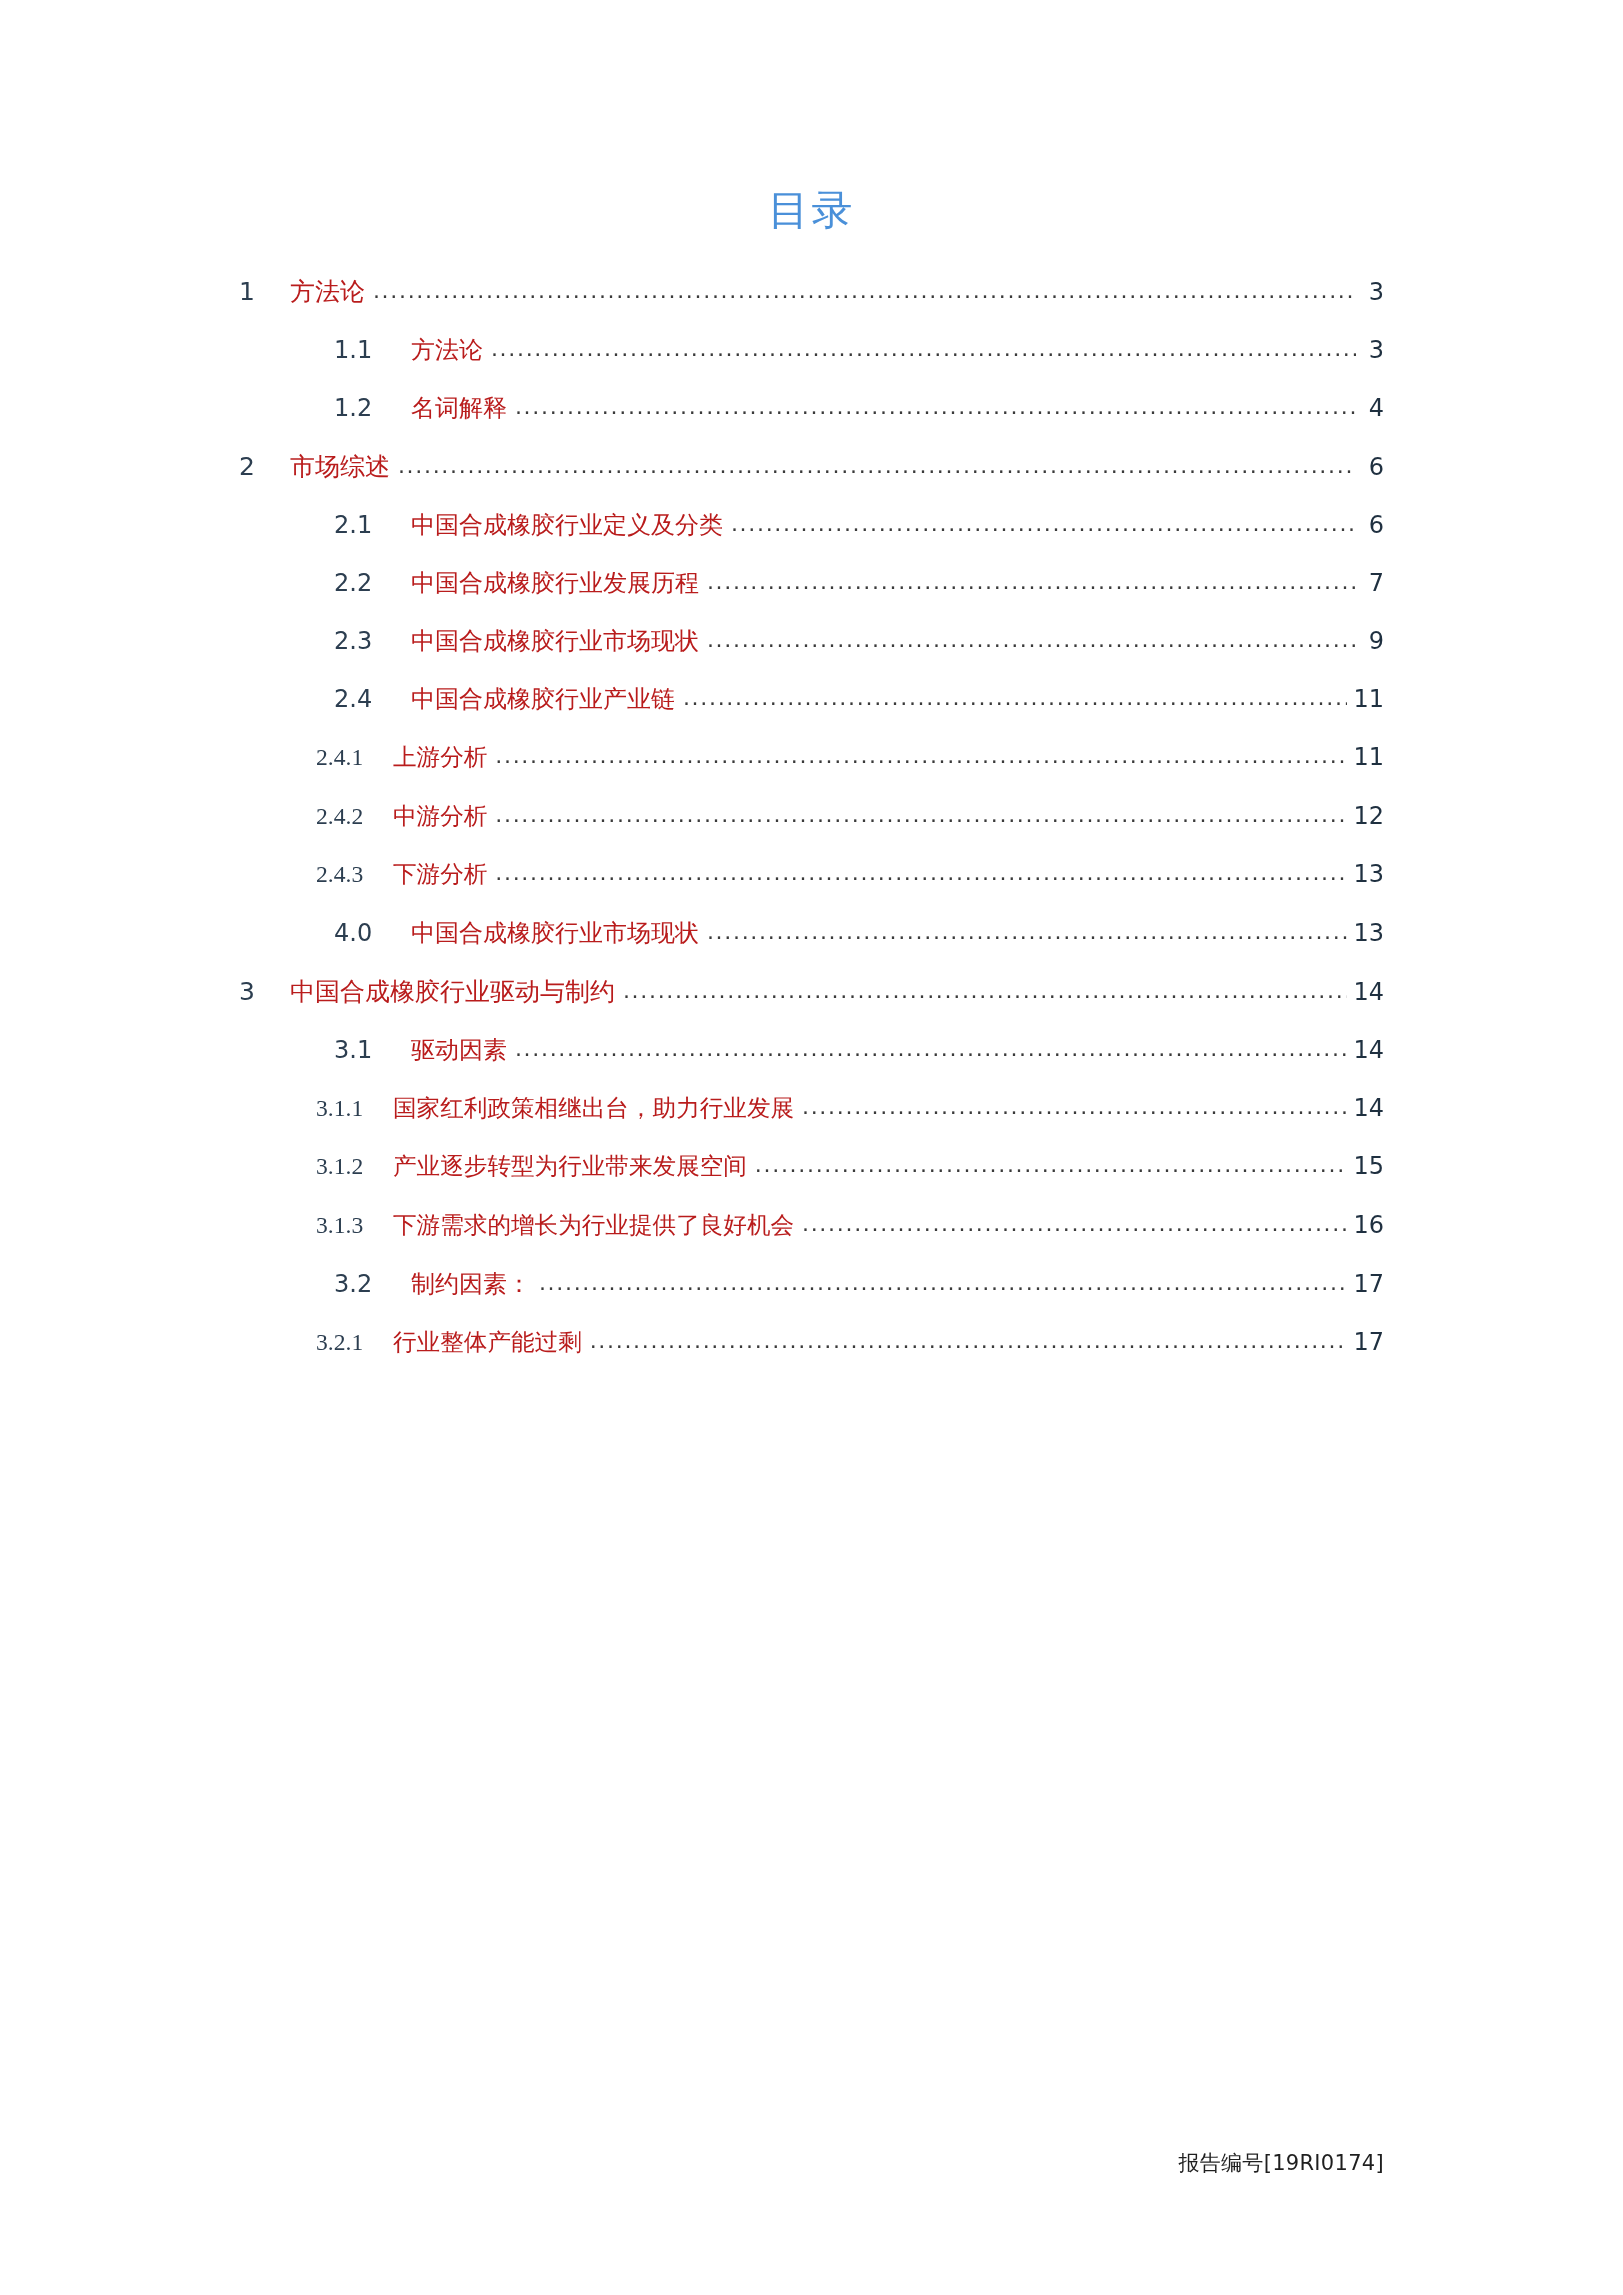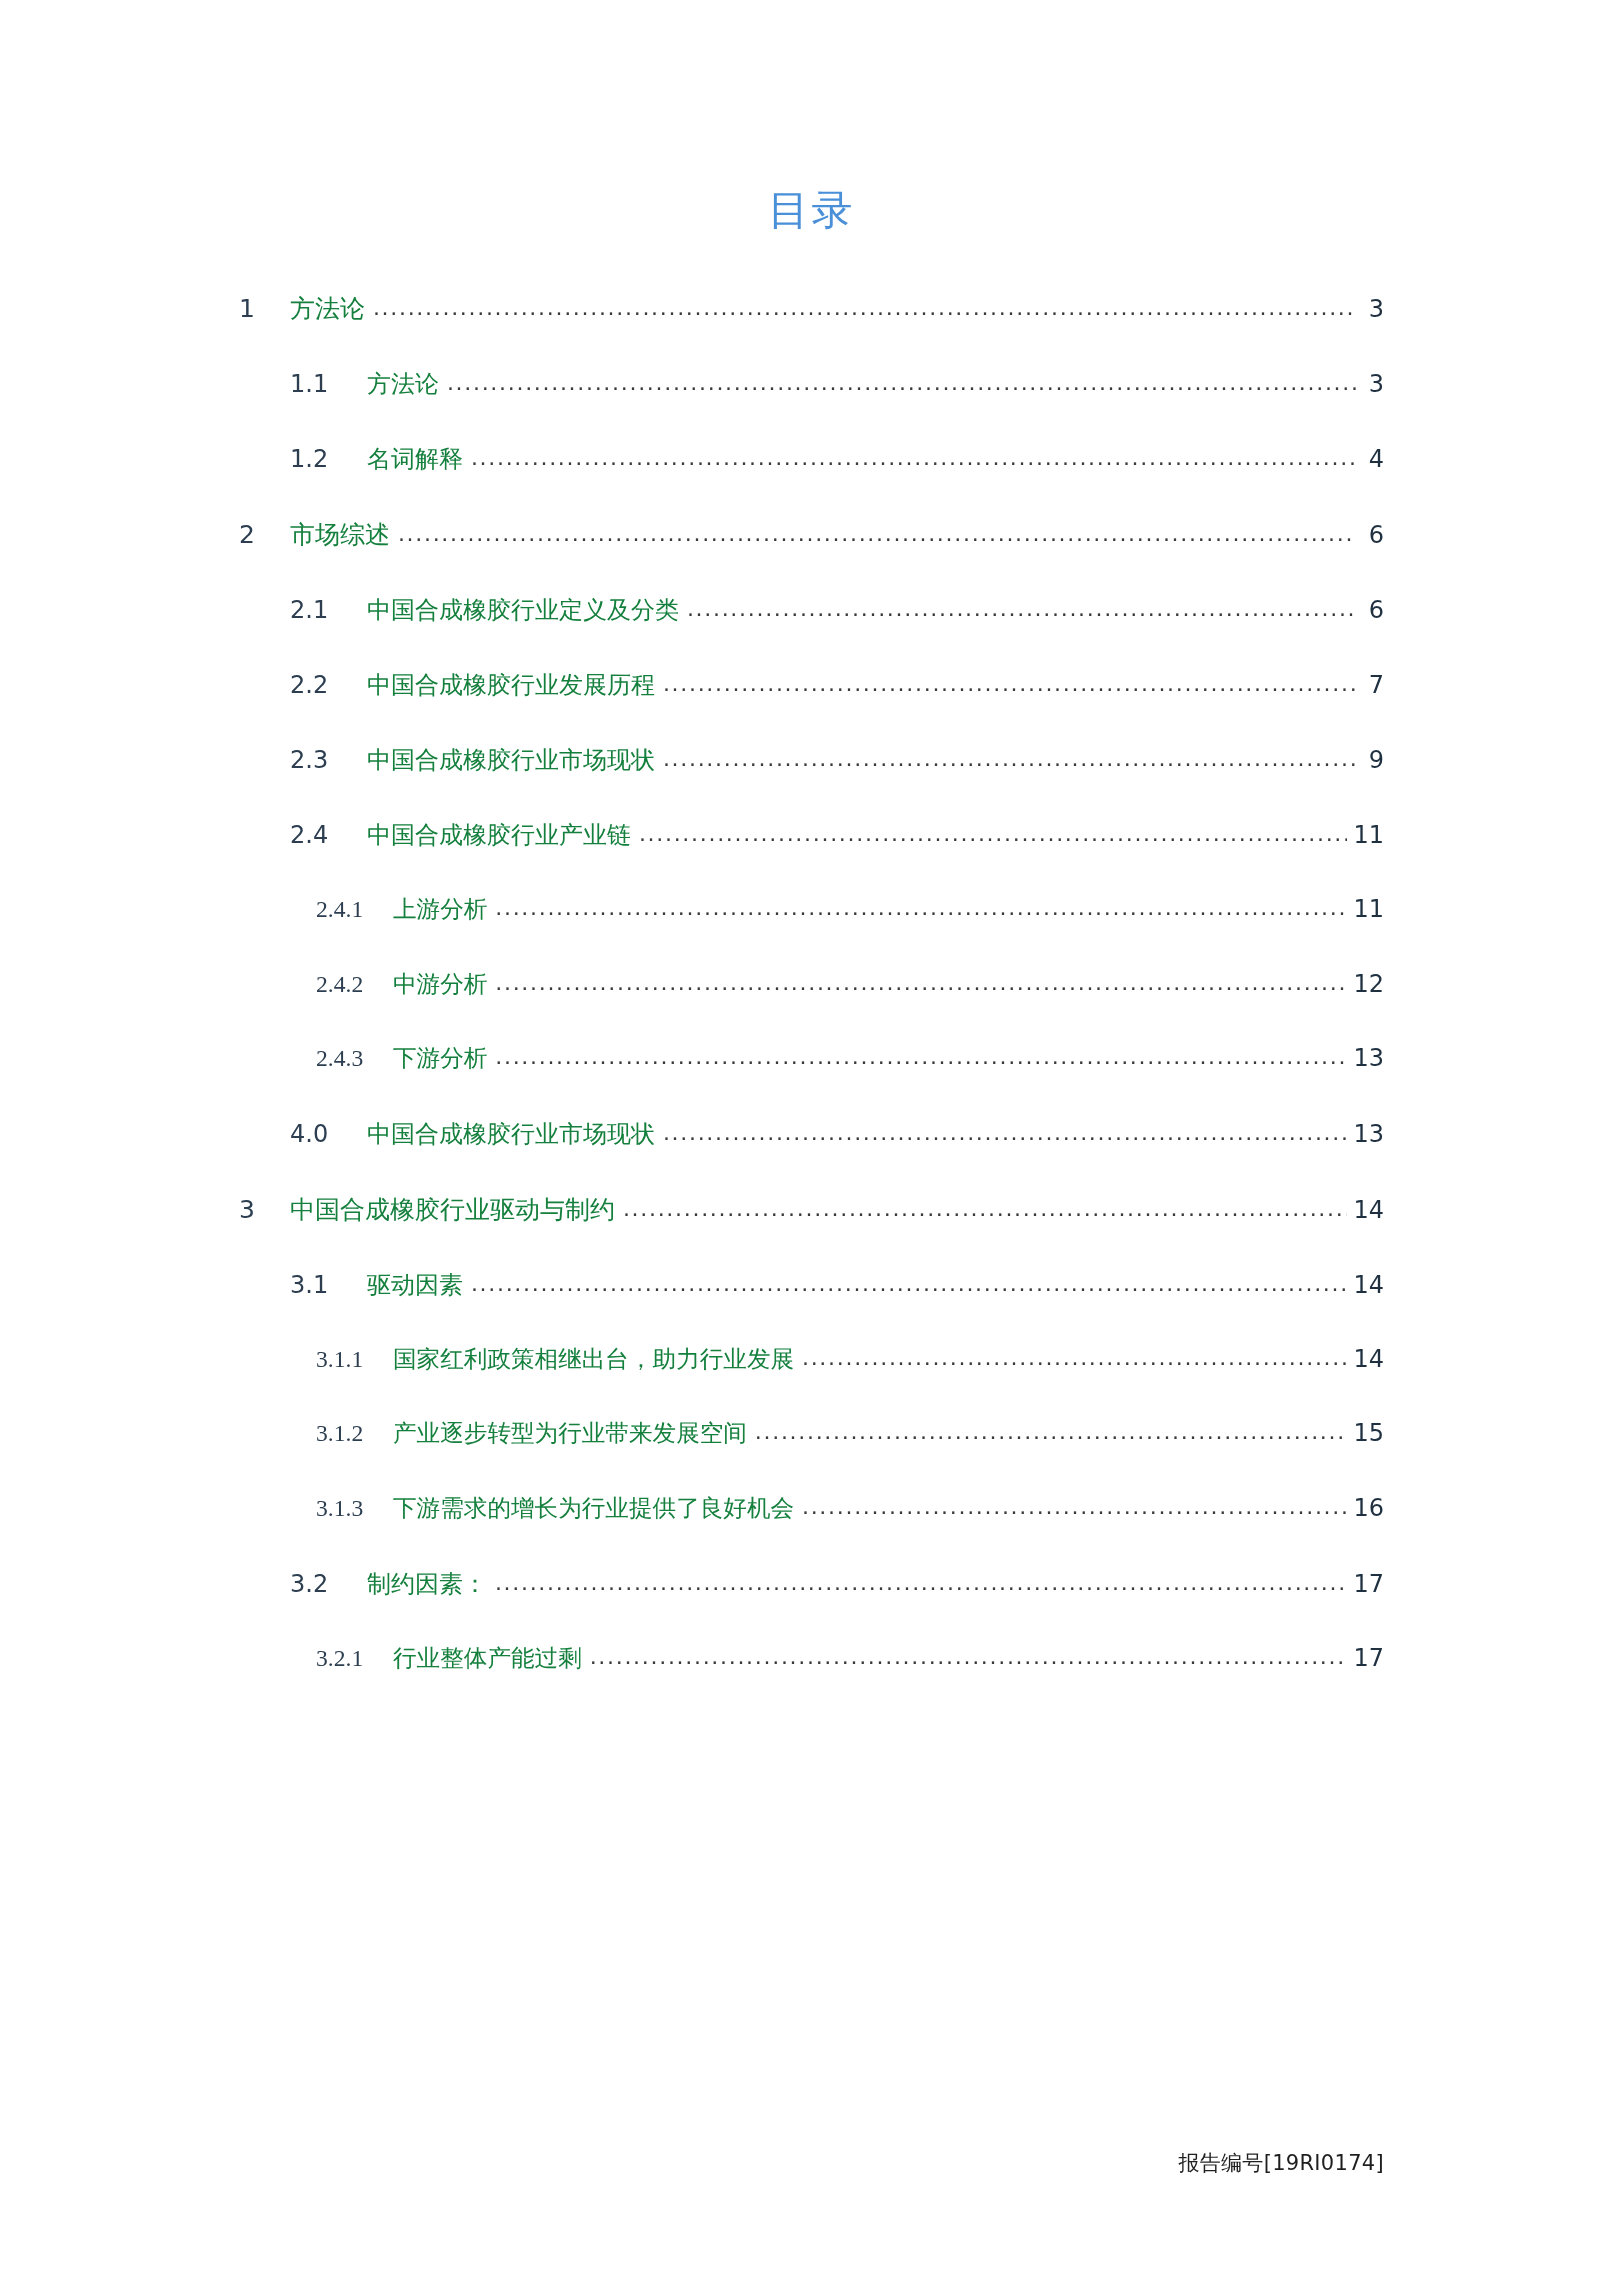--- a/index.html
+++ b/index.html
@@ -56,22 +56,21 @@
     white-space: nowrap;
   }
   .toc-row .num {
     display: inline-block;
     flex: 0 0 auto;
     color: #2c3e50;
   }
   .toc-row .label {
     flex: 0 0 auto;
     padding-right: 7.9px;
-    color: #15803d;
-    margin-top: 17px;
+    color: #b91c1c;
   }
   .toc-row .dots {
     flex: 1 1 auto;
     overflow: hidden;
     white-space: nowrap;
     color: #3a3a3a;
     font-size: 22px;
     letter-spacing: 1.7px;
     position: relative;
     top: -2px;
@@ -81,21 +80,21 @@
     padding-left: 6.5px;
     text-align: right;
     color: #1f3040;
     min-width: 22px;
   }
 
   
   .lvl1 { }
   .lvl1 .num { width: 51px; }
   .lvl2 { padding-left: 51px; }
-  .lvl2 .num { width: 77px; }
+  .lvl2 .num { width: 77px; margin-left: 44px; }
   .lvl3 { padding-left: 77px; }
   .lvl3 .num { width: 77px; }
 
   .lvl1 .label, .lvl1 .num { font-size: 25px; }
   .lvl2 .label, .lvl2 .num { font-size: 24px; }
   .lvl3 .label, .lvl3 .num { font-size: 23.6px; font-family: Liberation Serif, serif; }
 
   
   .footer {
     position: absolute;

